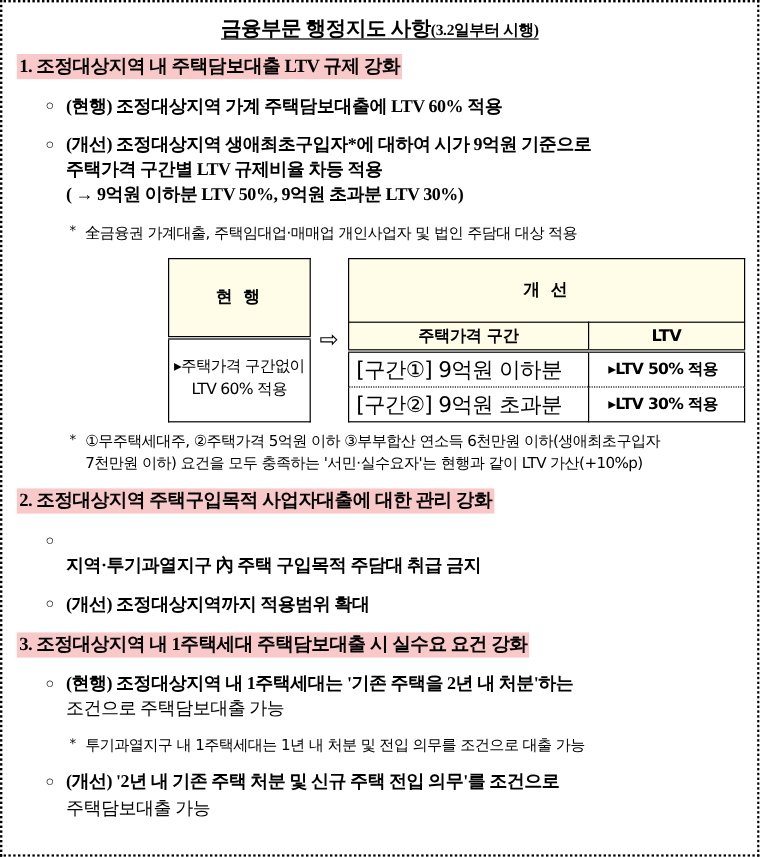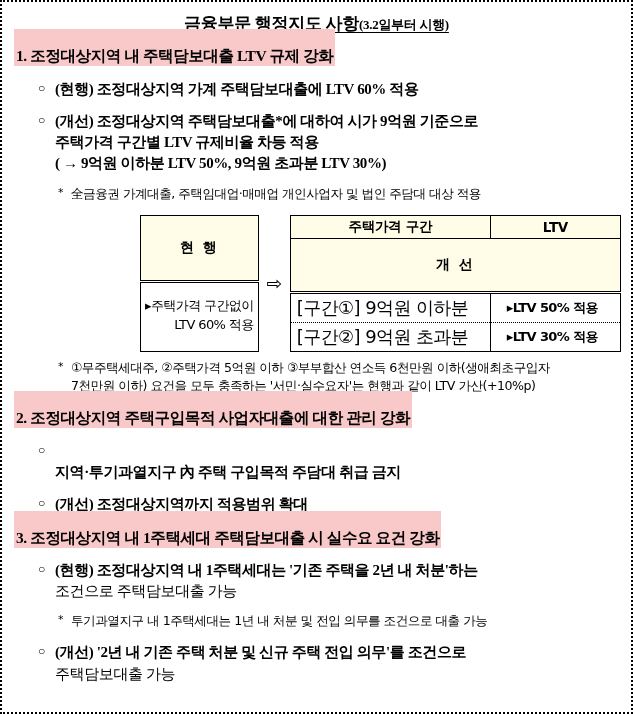--- a/index.html
+++ b/index.html
@@ -46,21 +46,21 @@
   
   .section-head {
     font-weight: bold;
     font-size: 15.5px;
     letter-spacing: -0.4px;
     margin: 10px 0 4px 2px;
     line-height: 1.5;
   }
   .section-head > span.hl {
     background: #f9c9c9;
-    padding: 18px 2px 2px 2px;
+    padding: 2px 2px 2px 2px;
   }
 
   
   .bullet {
     display: flex;
     align-items: flex-start;
     margin: 11px 0 0 26px;
     font-size: 15px;
     line-height: 1.42;
     letter-spacing: -0.4px;
@@ -138,21 +138,21 @@
     border-top: 1px solid #000;
   }
   .tbl-left {
     width: 106px;
   }
   .tbl-left th.hdr {
     height: 32px;
     font-size: 14px;
   }
   .tbl-left td.body {
-    text-align: right;
+    text-align: center;
     padding: 3px 4px 5px 4px;
     line-height: 1.4;
     font-size: 13px;
     border-top: 3px double #000000;
   }
   .arrow-cell {
     display: flex;
     align-items: center;
     justify-content: center;
     width: 34px;
@@ -205,21 +205,21 @@
   <div class="bullet">
     <span class="marker">○</span>
     <span class="btext">
       <span class="b">(현행) 조정대상지역 가계 주택담보대출에 LTV 60% 적용</span>
     </span>
   </div>
 
   <div class="bullet">
     <span class="marker">○</span>
     <span class="btext">
-      <span class="b">(개선) 조정대상지역 주택담보대출*에 대하여 시가 9억원 기준으로</span><br>
+      <span class="b">(개선) 조정대상지역 생애최초구입자*에 대하여 시가 9억원 기준으로</span><br>
       <span class="b">주택가격 구간별 LTV 규제비율 차등 적용</span><br>
       <span class="b">( → 9억원 이하분 LTV 50%, 9억원 초과분 LTV 30%)</span>
     </span>
   </div>
 
   <div class="note">
     <span class="marker">*</span>
     <span class="ntext">全금융권 가계대출, 주택임대업·매매업 개인사업자 및 법인 주담대 대상 적용</span>
   </div>
 
@@ -237,25 +237,25 @@
         </td>
       </tr>
     </tbody>
       </table>
 
     <div class="arrow-cell">⇨</div>
 
     <table class="cmp tbl-right">
       <tbody>
           <tr>
+        <th class="hdr" colspan="2">개  선</th>
+      </tr>
+      <tr>
         <th class="sub colw-range">주택가격 구간</th>
         <th class="sub colw-ltv">LTV</th>
-      </tr>
-      <tr>
-        <th class="hdr" colspan="2">개  선</th>
       </tr>
       <tr class="r1">
         <td class="range">[구간①] 9억원 이하분</td>
         <td class="ltv">▸LTV 50% 적용</td>
       </tr>
       <tr class="r2">
         <td class="range">[구간②] 9억원 초과분</td>
         <td class="ltv">▸LTV 30% 적용</td>
       </tr>
     </tbody>

